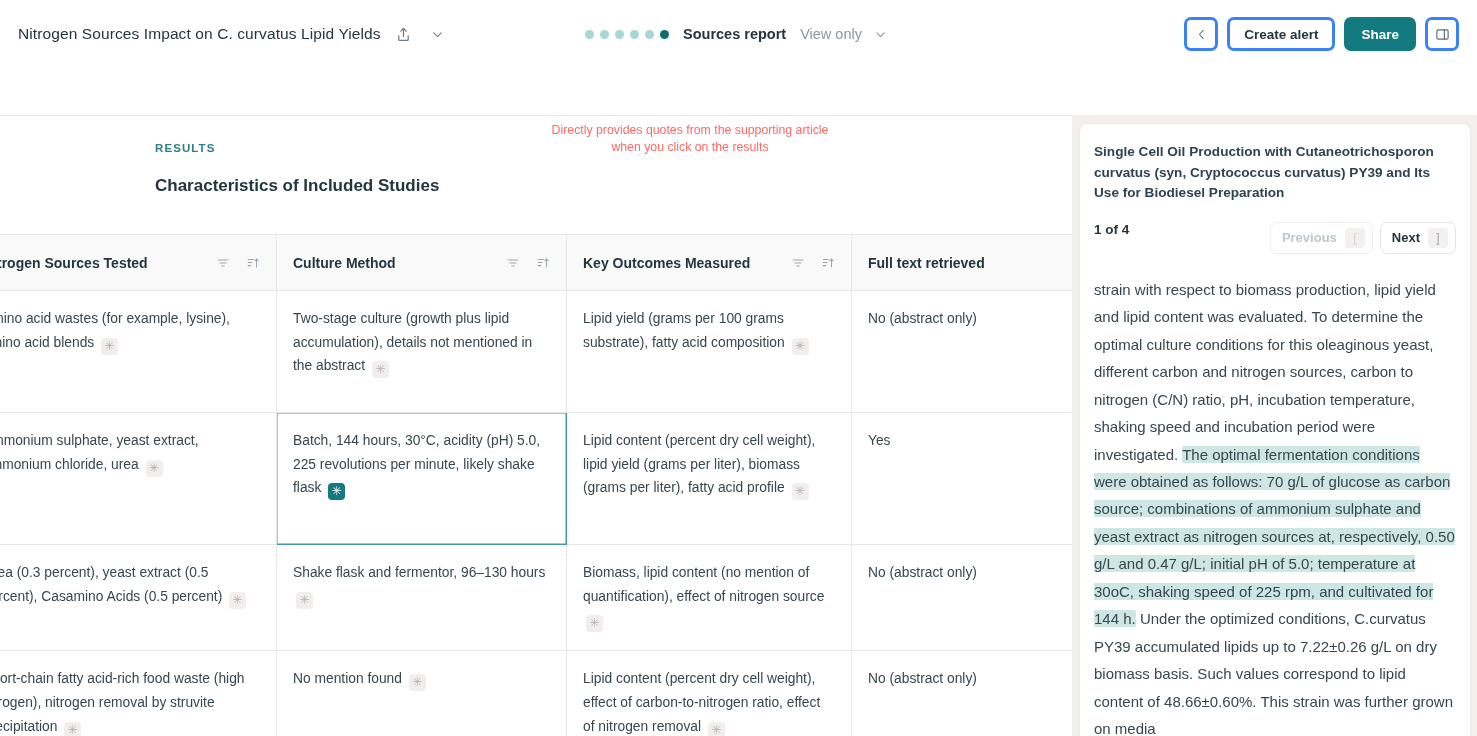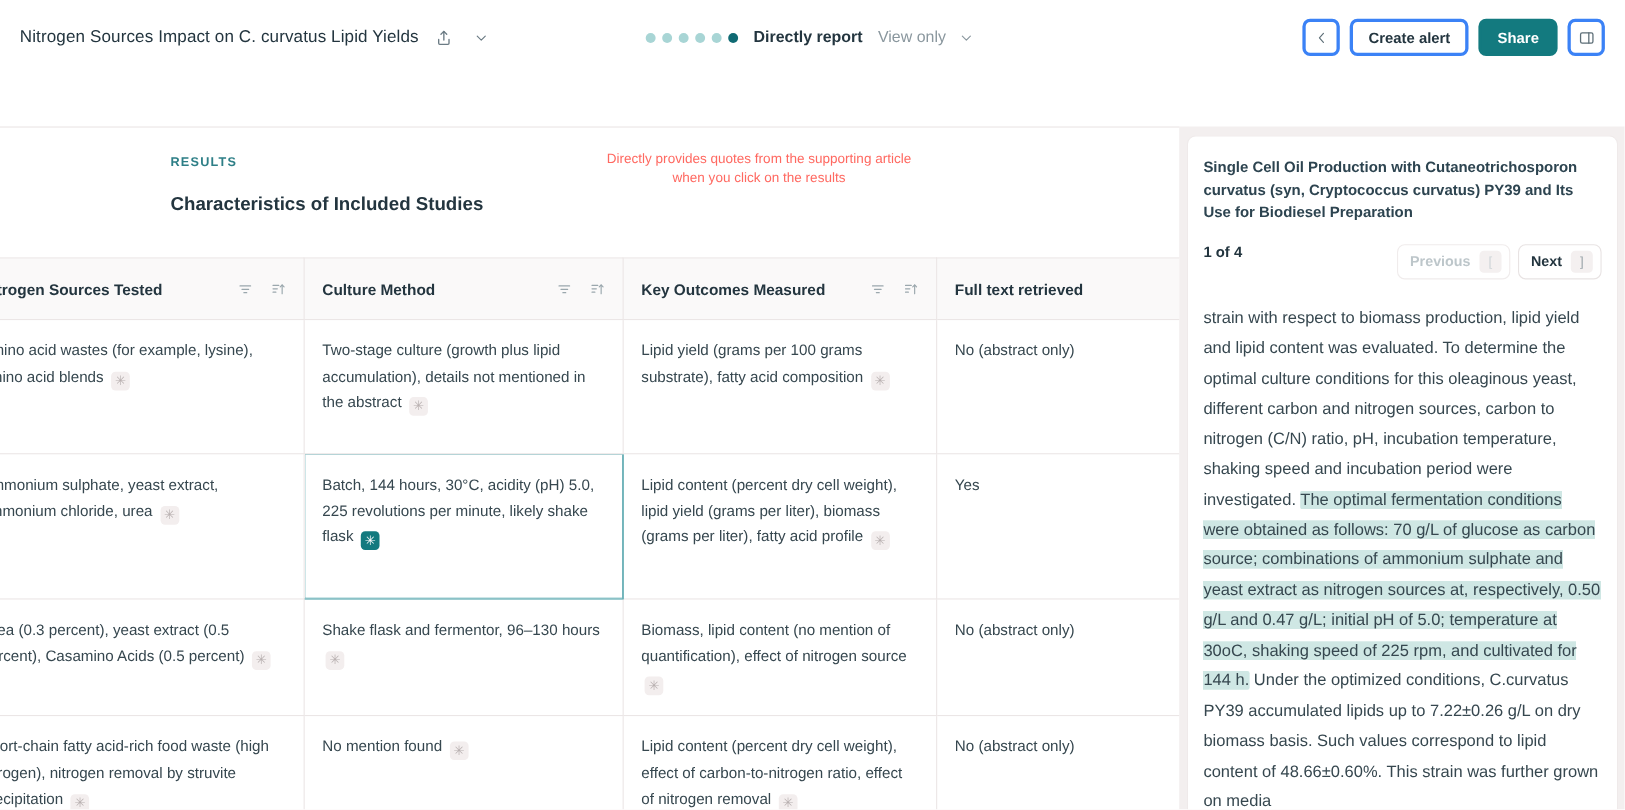--- a/index.html
+++ b/index.html
@@ -57,21 +57,21 @@
 
   .results-head { padding: 26px 0 0 0; position: relative; height: 118px; }
   .results-kicker {
     color: #2e7f87; font-size: 11.5px; font-weight: bold; letter-spacing: 1.1px;
     margin-left: 155px;
   }
   .results-title {
     font-size: 17px; font-weight: bold; color: #23353f; margin-top: 22px; margin-left: 155px;
   }
   .annot {
-    position: absolute; left: 540px; top: 20px; width: 300px;
+    position: absolute; left: 540px; top: 6px; width: 300px;
     color: #ff6961; font-size: 12.3px; line-height: 1.42; text-align: center;
   }
 
   
   .tablewrap { position: relative; }
   table.grid { border-collapse: collapse; table-layout: fixed; width: 1080px; margin-left: -34px; }
   table.grid col.c0 { width: 310px; }
   table.grid col.c1 { width: 290px; }
   table.grid col.c2 { width: 285px; }
   table.grid col.c3 { width: 229px; }
@@ -177,21 +177,21 @@
 
     <div class="tb-center">
       <div class="dots">
         <span class="dot"></span>
         <span class="dot"></span>
         <span class="dot"></span>
         <span class="dot"></span>
         <span class="dot"></span>
         <span class="dot active"></span>
       </div>
-      <div class="mode-label">Directly report</div>
+      <div class="mode-label">Sources report</div>
       <div class="view-only">View only</div>
       <div class="icon-btn-plain" style="color:#8a979e;margin-left:-6px;">
         <svg width="13" height="13" viewBox="0 0 16 16" fill="none" stroke="currentColor" stroke-width="1.3" stroke-linecap="round" stroke-linejoin="round">
           <path d="M3.5 6 8 10.5 12.5 6"></path>
         </svg>
       </div>
     </div>
 
     <div class="tb-right">
       <div class="btn square">

